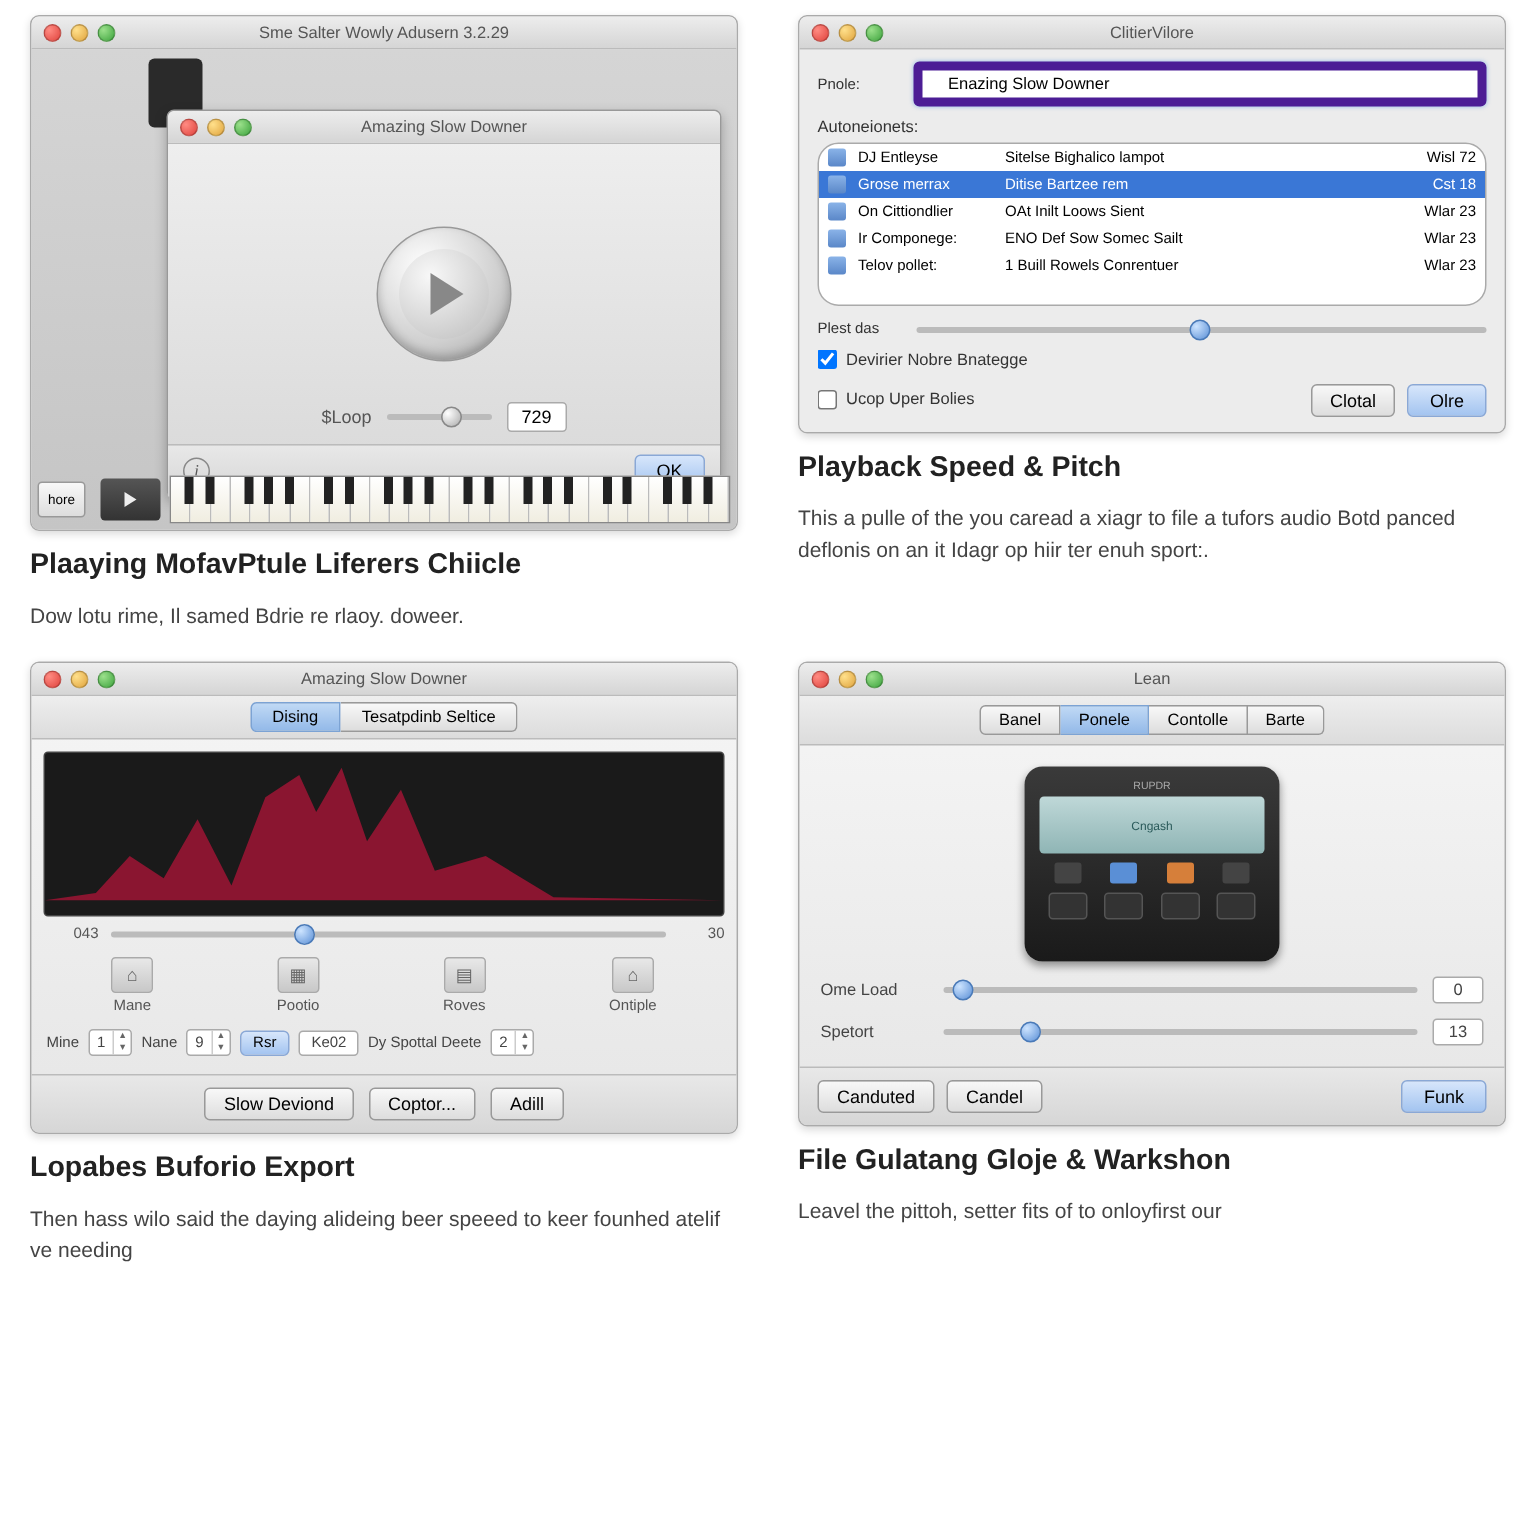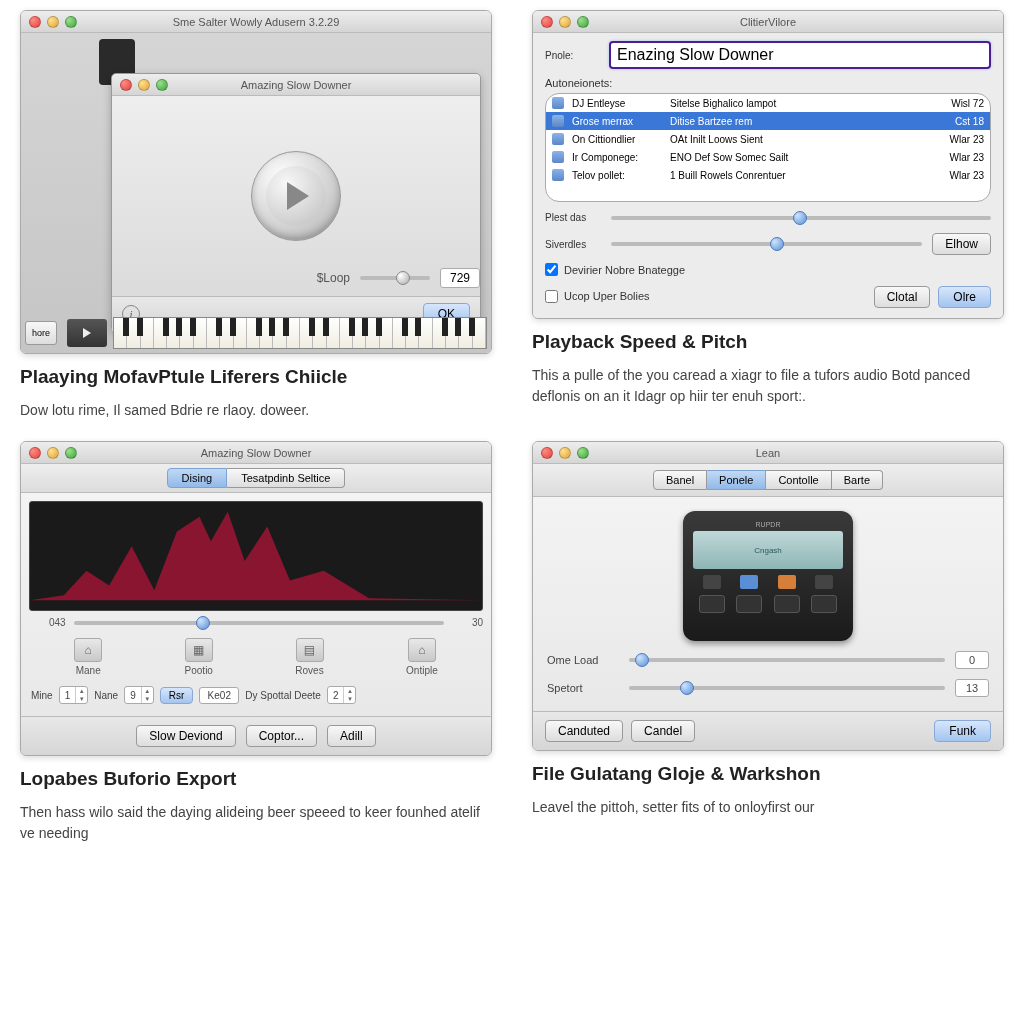--- a/index.html
+++ b/index.html
@@ -23,42 +23,42 @@
 .p1-orb { width: 28px; height: 28px; border-radius: 50%; background: radial-gradient(circle at 30% 30%, #555, #222); position: relative; }
 .p1-orb::after { content:''; position:absolute; top:8px; left:8px; width:12px; height:12px; background:#cc3333; border-radius:2px; transform:rotate(45deg); }
 .p1-sidelabel { font-size: 9px; color: #ccc; }
 .p1-dock { position: absolute; left: 78px; top: 6px; width: 36px; height: 46px; background: #2a2a2a; border-radius: 4px; }
 .p1-inner { position: absolute; left: 90px; right: 10px; top: 40px; border: 1px solid #999; border-radius: 5px; background: linear-gradient(#f0f0f0,#d8d8d8); box-shadow: 0 3px 8px rgba(0,0,0,.25); }
 .p1-inner .titlebar { border-radius: 5px 5px 0 0; }
 .p1-body { height: 200px; display: flex; align-items: center; justify-content: center; position: relative; }
 .play-circle { width: 90px; height: 90px; border-radius: 50%; background: radial-gradient(circle at 35% 30%, #fff, #cfcfcf 60%, #9e9e9e); border: 1px solid #999; display: flex; align-items: center; justify-content: center; box-shadow: inset 0 -3px 6px rgba(0,0,0,.2); }
 .play-inner { width: 60px; height: 60px; border-radius: 50%; background: radial-gradient(circle at 35% 30%, #f8f8f8, #bdbdbd); display:flex; align-items:center; justify-content:center; }
 .play-tri { width:0; height:0; border-left: 22px solid #888; border-top: 14px solid transparent; border-bottom: 14px solid transparent; margin-left: 4px; }
-.loop-row { position: absolute; bottom: 8px; left: 0; right: 0; display: flex; align-items: center; justify-content: flex-end; gap: 10px; }
+.loop-row { position: absolute; bottom: 8px; left: 0; right: 0; display: flex; align-items: center; justify-content: center; gap: 10px; }
 .loop-label { font-size: 12px; color: #555; }
 .slider-track { width: 70px; height: 4px; background: #bbb; border-radius: 2px; position: relative; }
 .slider-thumb { position: absolute; top: -5px; width: 14px; height: 14px; border-radius: 50%; background: radial-gradient(circle at 30% 30%, #fff, #aaa); border: 1px solid #888; }
 .field { display:inline-block; min-width: 40px; padding: 2px 6px; font-size: 12px; background: #fff; border: 1px solid #aaa; border-radius: 3px; text-align: center; }
 .p1-footer { display:flex; align-items:center; justify-content: space-between; padding: 6px 10px; border-top: 1px solid #bbb; background: linear-gradient(#e8e8e8,#d6d6d6); }
 .info-icon { width: 18px; height: 18px; border-radius: 50%; border: 1px solid #888; display:flex; align-items:center; justify-content:center; font-size: 11px; font-style: italic; color:#555; font-family: Georgia, serif; }
 .btn { padding: 3px 14px; font-size: 12px; border: 1px solid #8aa8d6; border-radius: 4px; background: linear-gradient(#d7e6fb,#a3c4f0); cursor: pointer; }
 .btn-gray { padding: 3px 12px; font-size: 12px; border: 1px solid #999; border-radius: 4px; background: linear-gradient(#f8f8f8,#ddd); cursor: pointer; }
 .p1-keyboard { position: absolute; left: 0; right: 0; bottom: 0; height: 40px; display:flex; }
 .p1-playbtn { width: 40px; height: 28px; margin: 6px; background: linear-gradient(#555,#333); border-radius: 3px; display:flex; align-items:center; justify-content:center; }
 .p1-playbtn .tri { width:0;height:0;border-left:8px solid #eee;border-top:5px solid transparent;border-bottom:5px solid transparent; }
 .keys { flex:1; display:flex; background:#fff; margin: 4px 4px 4px 0; border: 1px solid #888; }
 .wkey { flex:1; border-right:1px solid #bbb; background: linear-gradient(#fff,#f0ede0); position:relative; }
 .wkey:nth-child(7n+1)::after,.wkey:nth-child(7n+2)::after,.wkey:nth-child(7n+4)::after,.wkey:nth-child(7n+5)::after,.wkey:nth-child(7n+6)::after{content:'';position:absolute;top:0;right:-3px;width:6px;height:60%;background:#222;z-index:1;}
 .tinybtn { font-size: 9px; padding: 2px 6px; border:1px solid #999; border-radius:3px; background: linear-gradient(#f8f8f8,#ddd); margin: 8px 4px; }
 
 
 .p2-body { padding: 8px 12px 10px; background: #ececec; }
 .p2-row { display:flex; align-items:center; gap: 8px; margin-bottom: 8px; }
 .p2-label { font-size: 10px; color: #333; min-width: 56px; }
-.p2-input { flex:1; padding: 3px 6px; font-size: 16px; border: 2px solid #4c1d95; border-radius: 4px; background:#fff; box-shadow: 0 0 3px rgba(110,163,232,.6); }
+.p2-input { flex:1; padding: 3px 17px; font-size: 11px; border: 6px solid #4c1d95; border-radius: 4px; background:#fff; box-shadow: 0 0 3px rgba(110,163,232,.6); }
 .p2-sublabel { font-size: 11px; color: #333; margin-bottom: 4px; }
 .p2-list { border: 1px solid #aaa; background: #fff; border-radius: 14px; height: 109px; overflow:hidden; }
 .p2-li { display:flex; font-size: 10px; padding: 3px 6px; gap: 8px; align-items:center; }
 .p2-li.sel { background: #3a77d6; color:#fff; }
 .p2-li-icon { width:12px; height:12px; background: linear-gradient(#8ab3e8,#5a87c8); border-radius:2px; flex-shrink:0; }
 .p2-li .c1 { width: 90px; overflow:hidden; text-overflow:ellipsis; white-space:nowrap; }
 .p2-li .c2 { flex:1; overflow:hidden; text-overflow:ellipsis; white-space:nowrap; }
 .p2-li .c3 { width: 56px; text-align:right; }
 .p2-slider-row { display:flex; align-items:center; gap: 10px; margin-top: 10px; }
 .p2-slider-row .track { flex:1; height:4px; background:#bbb; border-radius:2px; position:relative; }
@@ -248,27 +248,20 @@
               <span class="c2">1 Buill Rowels Conrentuer</span>
               <span class="c3">Wlar 23</span>
             </div>
   </div>
   <div class="p2-slider-row">
     <span class="p2-label">Plest das</span>
     <div class="track">
               <div class="thumb" style="left:48%"></div>
             </div>
   </div>
-  <div class="p2-slider-row">
-    <span class="p2-label">Siverdles</span>
-    <div class="track">
-              <div class="thumb" style="left:51%"></div>
-            </div>
-    <button class="btn-gray">Elhow</button>
-  </div>
   <label class="p2-check">
             <input type="checkbox" checked="" style="">
             <span>Devirier Nobre Bnategge</span>
           </label>
   <div style="display:flex; justify-content:space-between; align-items:center;">
     <label class="p2-check">
               <input type="checkbox" style="">
               <span>Ucop Uper Bolies</span>
             </label>
     <div class="p2-footer">

